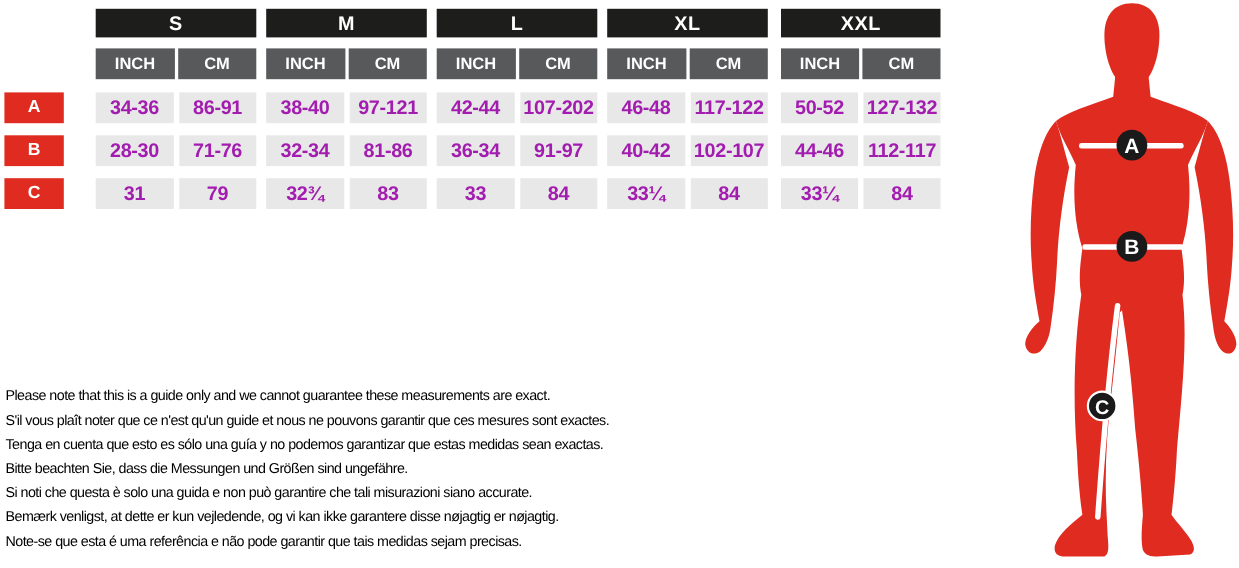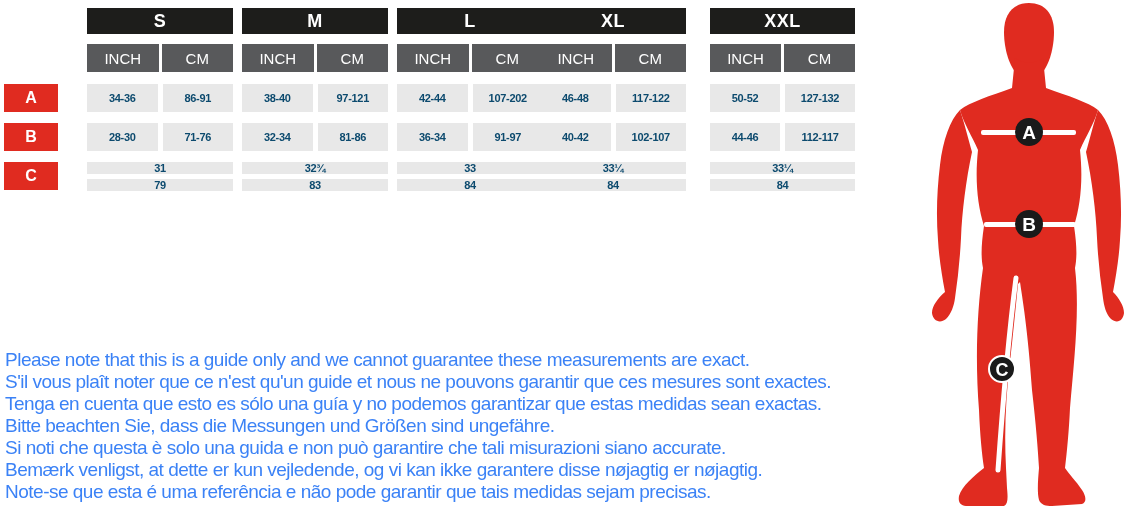--- a/index.html
+++ b/index.html
@@ -7,31 +7,31 @@
   .canvas{position:relative;width:1126px;height:516px;background:#ffffff;overflow:hidden;}
 
   
   .row-label{position:absolute;left:4px;width:54px;height:28px;background:#e02b20;
     color:#ffffff;font-weight:bold;font-size:16px;display:flex;align-items:center;justify-content:center;}
   .size-group{position:absolute;top:0;width:146px;height:200px;}
   .size-header{position:absolute;top:8px;left:0;right:0;height:26px;background:#1d1d1b;
     color:#ffffff;font-weight:bold;font-size:18px;display:flex;align-items:center;justify-content:center;
     letter-spacing:.5px;}
   .unit-row{position:absolute;top:44px;left:0;right:0;height:28px;display:flex;gap:3px;}
-  .unit-cell{flex:1;background:#58595b;color:#ffffff;font-weight:normal;font-size:15px;
+  .unit-cell{flex:1;background:#58595b;color:#ffffff;font-weight:bold;font-size:15px;
     display:flex;align-items:center;justify-content:center;}
   .data-row{position:absolute;left:0;right:0;height:28px;display:flex;gap:5px;}
-  .data-row.r0{top:84px;} .data-row.r1{top:123px;} .data-row.r2{top:162px;flex-direction:column;}
+  .data-row.r0{top:84px;} .data-row.r1{top:123px;} .data-row.r2{top:162px;}
   .lbl0{top:84px;} .lbl1{top:123px;} .lbl2{top:162px;}
-  .data-cell{flex:1;background:#e8e8e8;color:#0c4a6e;font-weight:bold;font-size:11px;
+  .data-cell{flex:1;background:#e8e8e8;color:#a21caf;font-weight:bold;font-size:18px;
     letter-spacing:-0.3px;display:flex;align-items:center;justify-content:center;}
 
   
-  .disclaimers{position:absolute;left:5px;top:349px;width:925px;color:#3b82f6;
-    font-size:19px;line-height:22px;letter-spacing:-0.5px;}
+  .disclaimers{position:absolute;left:5px;top:349px;width:925px;color:#000000;
+    font-size:13px;line-height:22px;letter-spacing:-0.5px;}
   .disclaimers div{white-space:nowrap;}
 
   
   .figure-wrap{position:absolute;left:858px;top:0;width:268px;height:516px;}
 </style>
 </head>
 <body>
 
 <div class="canvas">
 
@@ -92,21 +92,21 @@
     <div class="data-row r1">
       <div class="data-cell">36-34</div>
       <div class="data-cell">91-97</div>
     </div>
     <div class="data-row r2">
       <div class="data-cell">33</div>
       <div class="data-cell">84</div>
     </div>
   </div>
 
-  <div class="size-group" style="left:540px">
+  <div class="size-group" style="left:552px">
     <div class="size-header">XL</div>
     <div class="unit-row">
       <div class="unit-cell">INCH</div>
       <div class="unit-cell">CM</div>
     </div>
     <div class="data-row r0">
       <div class="data-cell">46-48</div>
       <div class="data-cell">117-122</div>
     </div>
     <div class="data-row r1">

